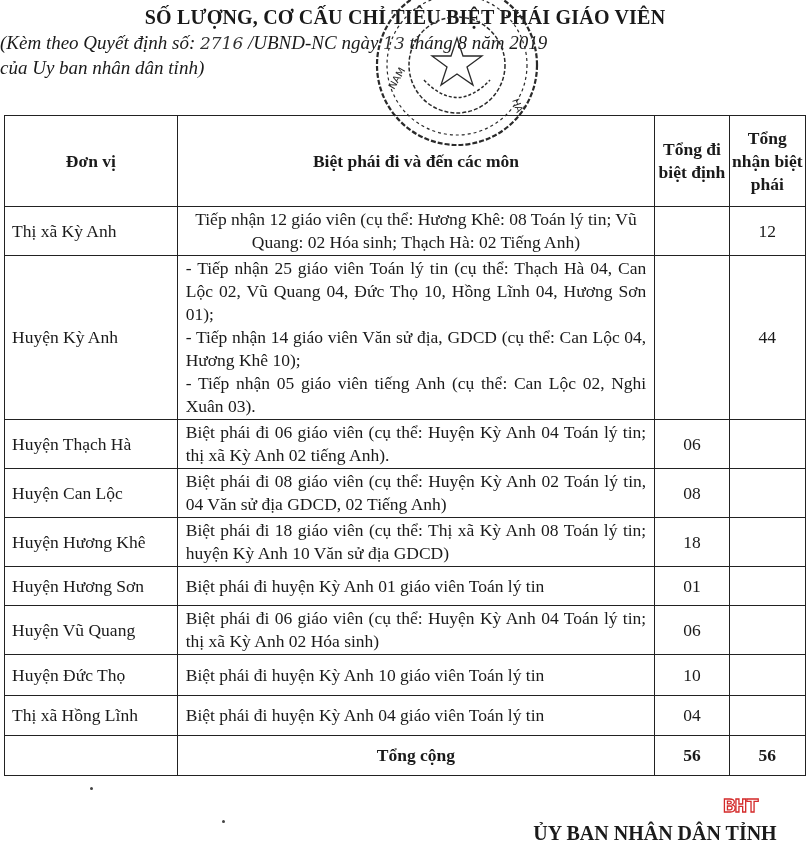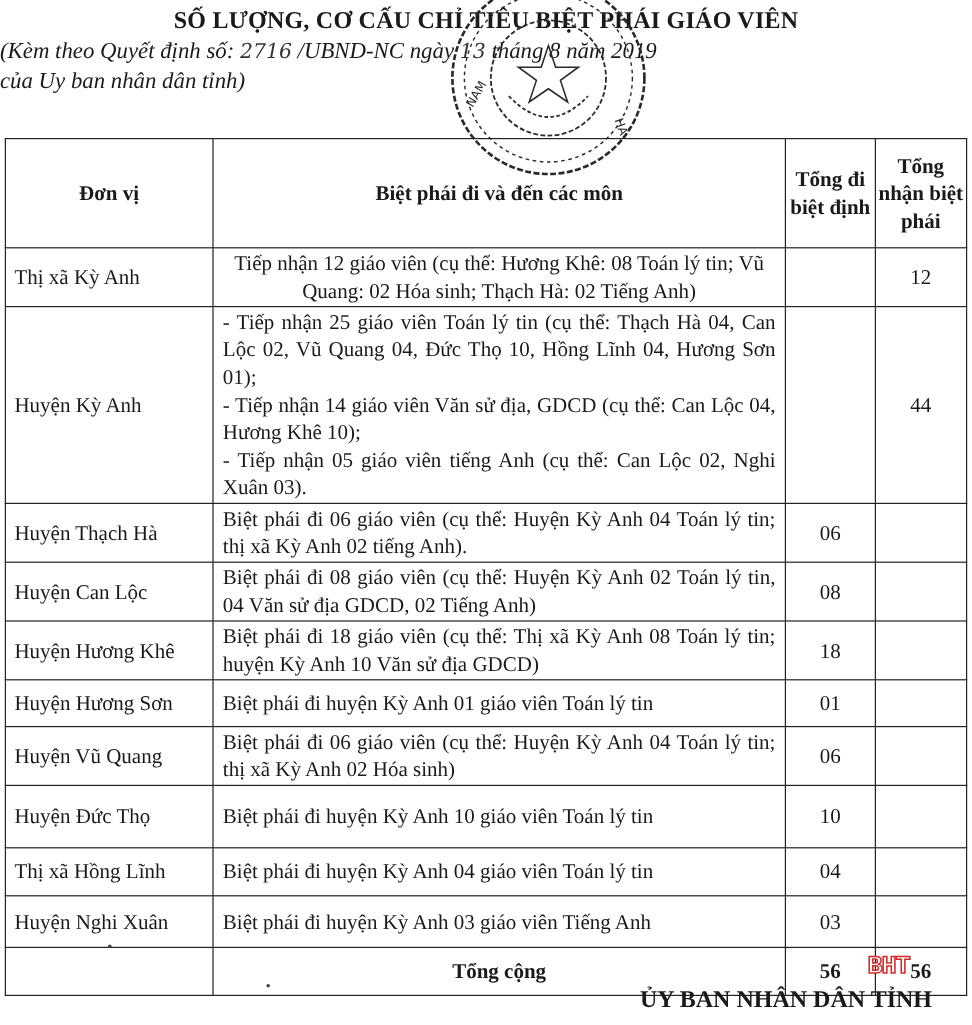--- a/index.html
+++ b/index.html
@@ -133,42 +133,34 @@
       <td class="c-in"></td>
     </tr>
     <tr style="height:46px">
       <td class="c-unit">Huyện Vũ Quang</td>
       <td class="c-desc">
           <div>Biệt phái đi 06 giáo viên (cụ thể: Huyện Kỳ Anh 04 Toán lý tin; thị xã Kỳ Anh 02 Hóa sinh)</div>
         </td>
       <td class="c-out">06</td>
       <td class="c-in"></td>
     </tr>
-    <tr style="height:52px">
+    <tr style="height:41px">
       <td class="c-unit">Huyện Đức Thọ</td>
       <td class="c-desc">
           <div>Biệt phái đi huyện Kỳ Anh 10 giáo viên Toán lý tin</div>
         </td>
       <td class="c-out">10</td>
       <td class="c-in"></td>
     </tr>
     <tr style="height:40px">
       <td class="c-unit">Thị xã Hồng Lĩnh</td>
       <td class="c-desc">
           <div>Biệt phái đi huyện Kỳ Anh 04 giáo viên Toán lý tin</div>
         </td>
       <td class="c-out">04</td>
-      <td class="c-in"></td>
-    </tr>
-    <tr style="height:43px">
-      <td class="c-unit">Huyện Nghi Xuân</td>
-      <td class="c-desc">
-          <div>Biệt phái đi huyện Kỳ Anh 03 giáo viên Tiếng Anh</div>
-        </td>
-      <td class="c-out">03</td>
       <td class="c-in"></td>
     </tr>
     <tr class="total" style="height:40px">
       <td class="c-unit"></td>
       <td class="c-desc center">Tổng cộng</td>
       <td class="c-out">56</td>
       <td class="c-in">56</td>
     </tr>
   </tbody>
 </table>

